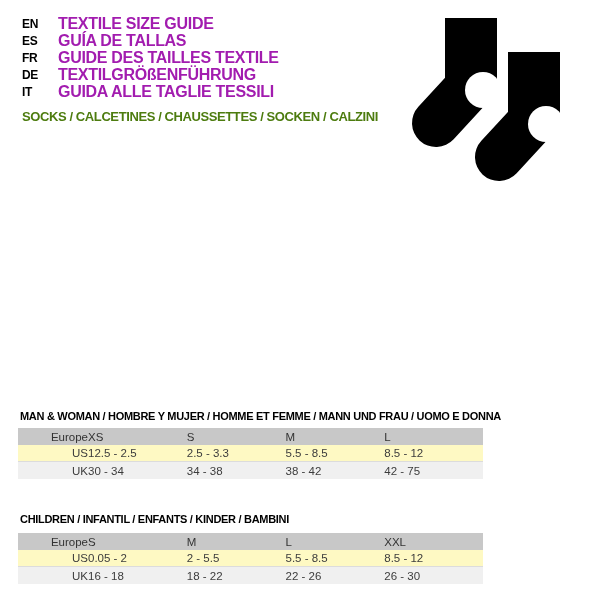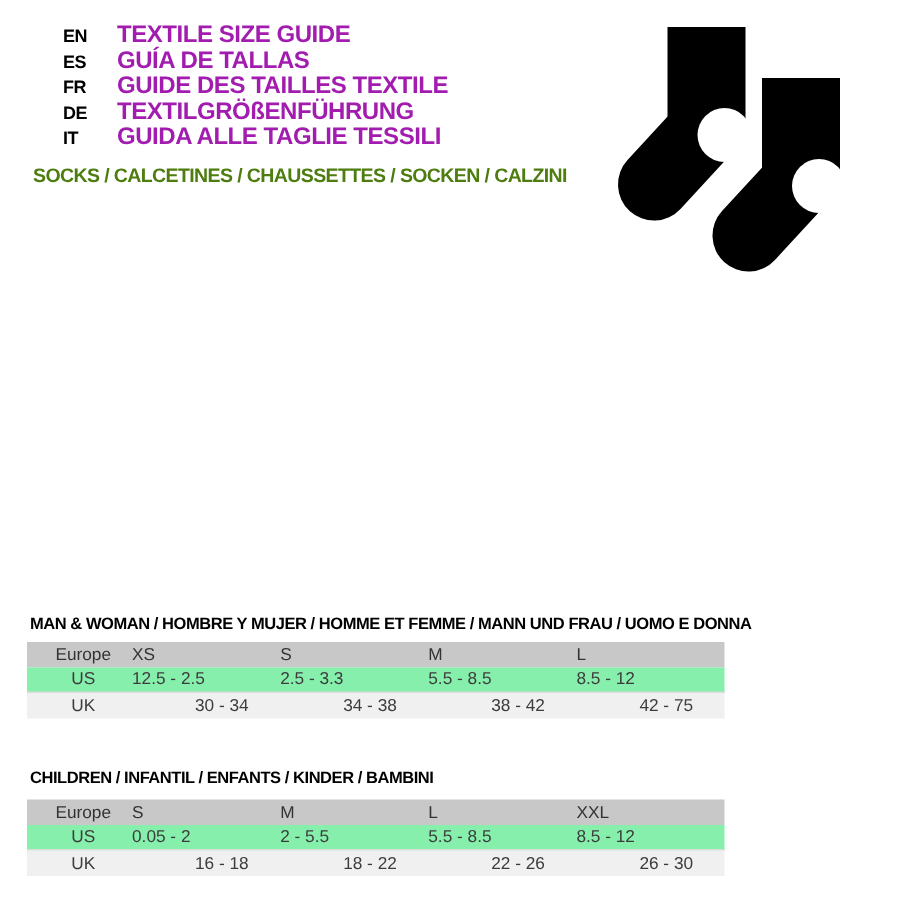--- a/index.html
+++ b/index.html
@@ -7,21 +7,21 @@
   body { font-family: "Liberation Sans", sans-serif; }
   .canvas {
     position: relative;
     width: 600px;
     height: 600px;
     background: #ffffff;
     overflow: hidden;
   }
 
   
-  .lang-block { position: absolute; left: 22px; top: 15px; margin-left: 20px; }
+  .lang-block { position: absolute; left: 22px; top: 15px; }
   .lang-row { display: flex; height: 17px; align-items: center; }
   .lang-code {
     width: 36px; font-weight: bold; font-size: 12px;
     letter-spacing: -0.3px; color: #000;
   }
   .lang-title {
     font-weight: bold; font-size: 16px;
     letter-spacing: -0.3px; color: #a21caf; white-space: nowrap;
   }
 
@@ -46,24 +46,24 @@
 
   .tbl {
     position: absolute; left: 18px; width: 465px;
     font-size: 11.5px; color: #3c3c3c;
   }
   .tbl.t1 { top: 428px; }
   .tbl.t2 { top: 533px; }
 
   .trow { display: flex; height: 17px; align-items: center; }
   .trow.hdr { background: #c8c8c8; color: #333333; }
-  .trow.us  { background: #86efac; border-bottom: 1px solid #dcdcdc; }
-  .trow.uk  { background: #f0f0f0; gap: 42px; }
+  .trow.us  { background: #fef9c3; border-bottom: 1px solid #dcdcdc; }
+  .trow.uk  { background: #f0f0f0; }
 
-  .c0 { width: 70px; padding-left: 5px; text-align: center; }
+  .c0 { width: 70px; padding-left: 5px; text-align: right; }
   .c  { flex: 1; text-align: left; }
 </style>
 </head>
 <body>
 
 <div class="canvas">
 
   <div class="lang-block">
     <div class="lang-row">
       <span class="lang-code">EN</span>

